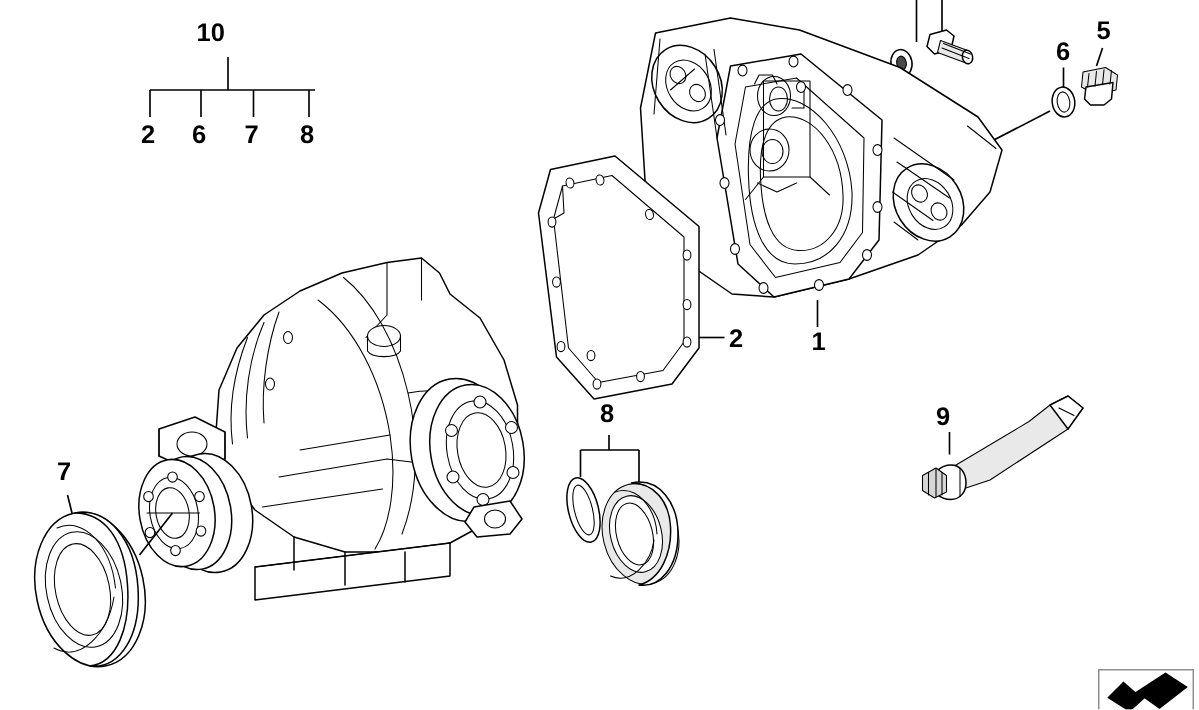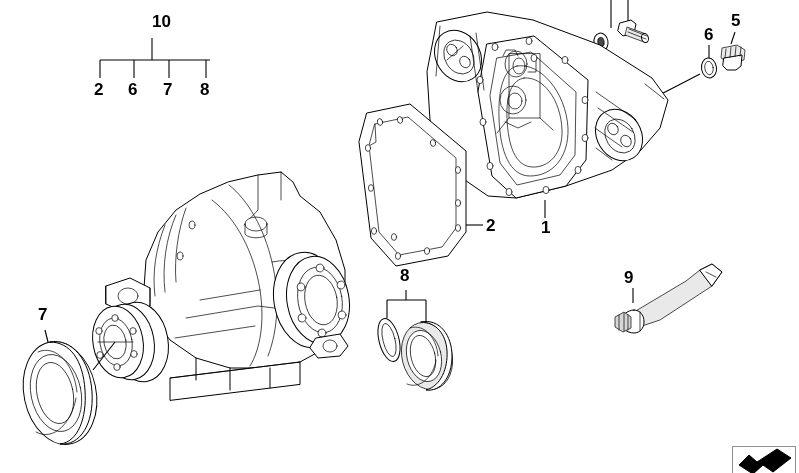--- a/index.html
+++ b/index.html
@@ -348,21 +348,21 @@
       <ellipse class="thinf" cx="56" cy="393" rx="25" ry="39" transform="rotate(-12 56 393)"></ellipse>
       <ellipse class="thin" cx="55" cy="393" rx="18" ry="31" transform="rotate(-12 55 393)" fill="#ffffff"></ellipse>
       <path class="thin" d="M38 352 C56 344 74 364 77 392"></path>
       <path class="thin" d="M36 432 C54 442 72 422 76 398"></path>
 
       <path class="lead" d="M93 370 L115 342"></path>
     </g>
 
   </svg>
 
-  <div class="lbl-text" style="left:152px; top:13px;">10</div>
+  <div class="lbl-text" style="left:131px; top:13px;">10</div>
 
   <div class="lbl-text" style="left:94px; top:81px;">2</div>
   <div class="lbl-text" style="left:128px; top:81px;">6</div>
   <div class="lbl-text" style="left:163px; top:81px;">7</div>
   <div class="lbl-text" style="left:200px; top:81px;">8</div>
 
   <div class="lbl-text" style="left:731px; top:12px;">5</div>
   <div class="lbl-text" style="left:704px; top:26px;">6</div>
 
   <div class="lbl-text" style="left:541px; top:219px;">1</div>

